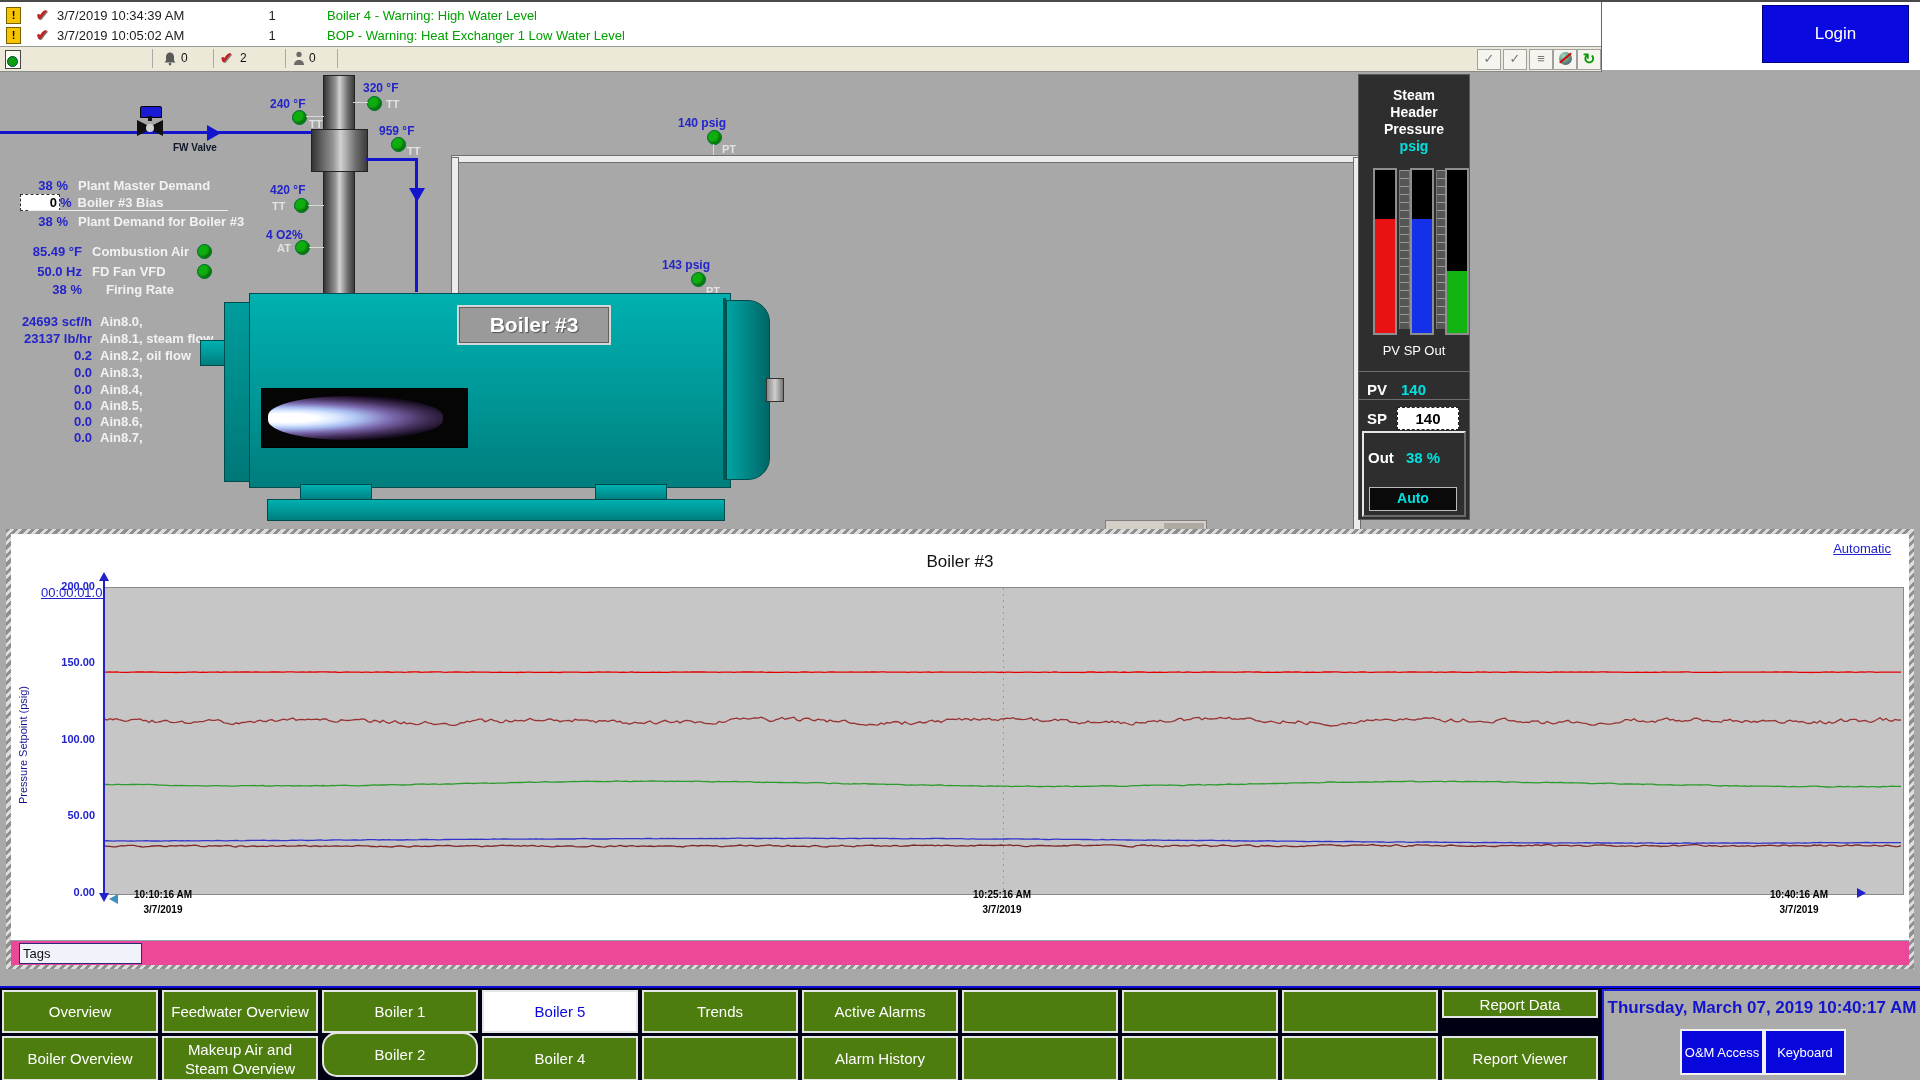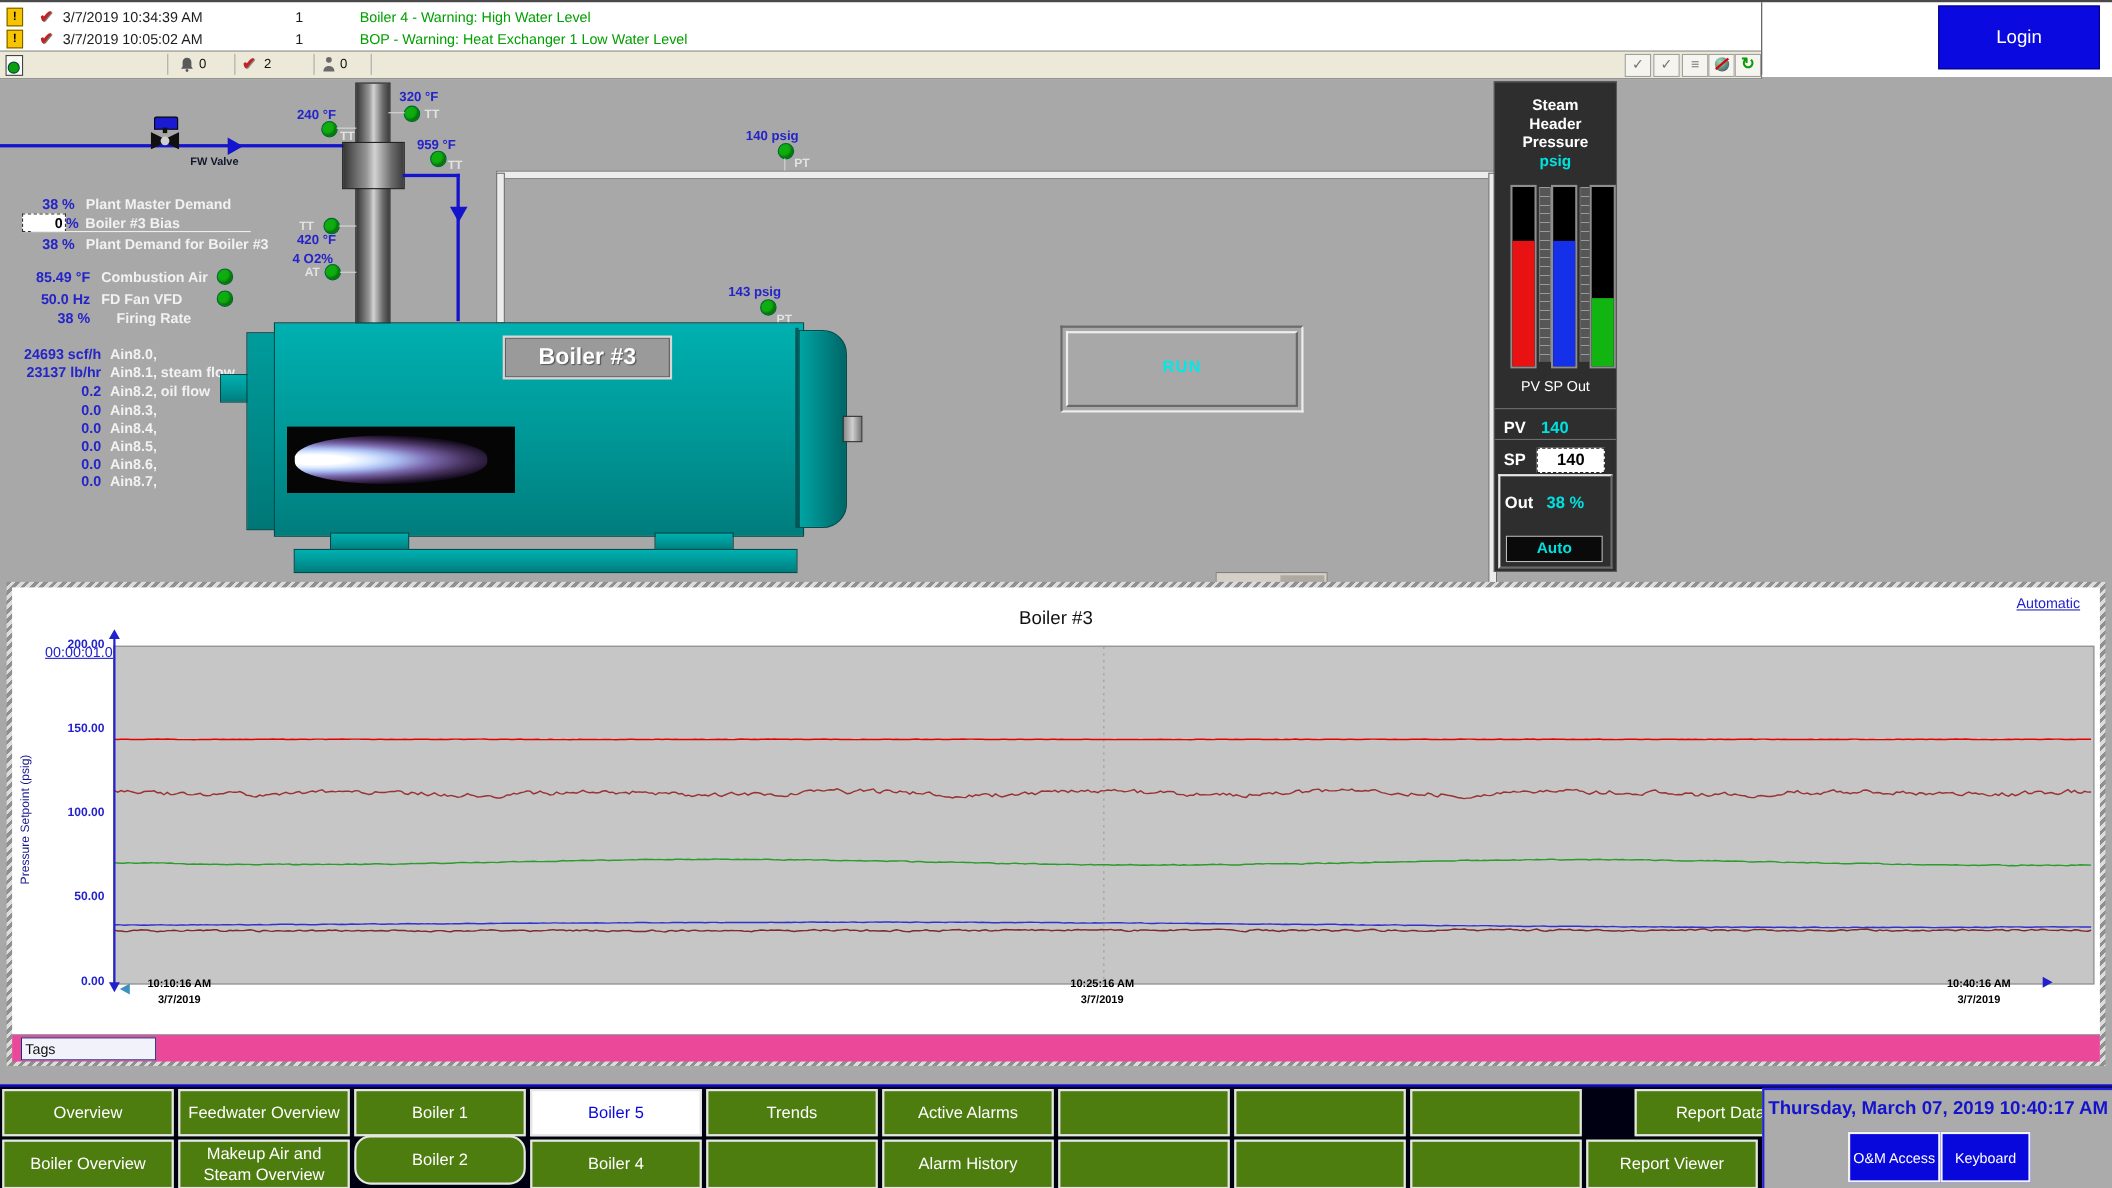--- a/index.html
+++ b/index.html
@@ -240,21 +240,21 @@
 
     <div class="ind" style="left:363px;top:11px;"><span class="val">320 °F</span></div>
     <div class="green-dot abs" style="left:367px;top:26px;"></div>
     <div class="ind-tag" style="left:386px;top:28px;">TT</div>
     <div class="leader" style="left:353px;top:32px;width:15px;height:1px;"></div>
 
     <div class="ind" style="left:379px;top:54px;"><span class="val">959 °F</span></div>
     <div class="green-dot abs" style="left:391px;top:67px;"></div>
     <div class="ind-tag" style="left:407px;top:75px;">TT</div>
 
-    <div class="ind" style="left:270px;top:113px;margin-top:28px;"><span class="val">420 °F</span></div>
+    <div class="ind" style="left:270px;top:113px;"><span class="val">420 °F</span></div>
     <div class="ind-tag" style="left:272px;top:130px;">TT</div>
     <div class="green-dot abs" style="left:294px;top:128px;"></div>
     <div class="leader" style="left:308px;top:135px;width:16px;height:1px;"></div>
 
     <div class="ind" style="left:266px;top:158px;"><span class="val">4 O2%</span></div>
     <div class="ind-tag" style="left:277px;top:172px;">AT</div>
     <div class="green-dot abs" style="left:295px;top:170px;"></div>
     <div class="leader" style="left:309px;top:177px;width:15px;height:1px;"></div>
 
     <div class="pipe-gray" style="left:451px;top:85px;width:908px;height:6px;"></div>
@@ -277,23 +277,20 @@
     <div class="teal abs" style="left:726px;top:230px;width:42px;height:178px;background:linear-gradient(to right,#00a4a4,#006666);border-radius:0 22px 22px 0;"></div>
     <div class="abs" style="left:766px;top:308px;width:16px;height:22px;background:linear-gradient(to right,#888,#cfcfcf,#777);border:1px solid #333;"></div>
     <div id="burner-window" class="abs" style="left:261px;top:318px;width:205px;height:58px;">
       <div id="flame"></div>
     </div>
     <div id="boiler-label" class="abs" style="left:459px;top:237px;width:150px;height:36px;">Boiler #3</div>
     <div class="teal abs" style="left:300px;top:414px;width:70px;height:15px;"></div>
     <div class="teal abs" style="left:595px;top:414px;width:70px;height:15px;"></div>
     <div class="teal abs" style="left:267px;top:429px;width:456px;height:20px;"></div>
 
-    <div id="run-box-outer" class="abs" style="left:964px;top:226px;width:217px;height:75px;">
-      <div id="run-box-inner">RUN</div>
-    </div>
 
     <div id="steam-panel" class="abs">
       <div class="sp-title" style="margin-top:12px;">
         <div>Steam</div>
         <div>Header</div>
         <div>Pressure</div>
         <div class="cyan">psig</div>
       </div>
       <div class="sp-bar" style="left:14px;top:93px;">
           <div class="sp-fill" id="pv-fill" style="background: rgb(232, 18, 18); height: 70%;"></div>
@@ -379,21 +376,21 @@
   <div id="nav" class="abs">
     <div class="nav-btn" style="left:2px;top:2px;height:43px;">Overview</div>
     <div class="nav-btn" style="left:162px;top:2px;height:43px;">Feedwater Overview</div>
     <div class="nav-btn" style="left:322px;top:2px;height:43px;">Boiler 1</div>
     <div class="nav-btn active" style="left:482px;top:2px;height:43px;">Boiler 5</div>
     <div class="nav-btn" style="left:642px;top:2px;height:43px;">Trends</div>
     <div class="nav-btn" style="left:802px;top:2px;height:43px;">Active Alarms</div>
     <div class="nav-btn" style="left:962px;top:2px;height:43px;"></div>
     <div class="nav-btn" style="left:1122px;top:2px;height:43px;"></div>
     <div class="nav-btn" style="left:1282px;top:2px;height:43px;"></div>
-    <div class="nav-btn" style="left:1442px;top:2px;height:43px;margin-left:44px;">Report Data</div>
+    <div class="nav-btn" style="left:1442px;top:2px;height:28px;">Report Data</div>
 
     <div class="nav-btn" style="left:2px;top:48px;height:45px;">Boiler Overview</div>
     <div class="nav-btn" style="left:162px;top:48px;height:45px;">Makeup Air and Steam Overview</div>
     <div class="nav-btn" style="left:322px;top:44px;height:45px;border-radius:15px;">Boiler 2</div>
     <div class="nav-btn" style="left:482px;top:48px;height:45px;">Boiler 4</div>
     <div class="nav-btn" style="left:642px;top:48px;height:45px;"></div>
     <div class="nav-btn" style="left:802px;top:48px;height:45px;">Alarm History</div>
     <div class="nav-btn" style="left:962px;top:48px;height:45px;"></div>
     <div class="nav-btn" style="left:1122px;top:48px;height:45px;"></div>
     <div class="nav-btn" style="left:1282px;top:48px;height:45px;"></div>

